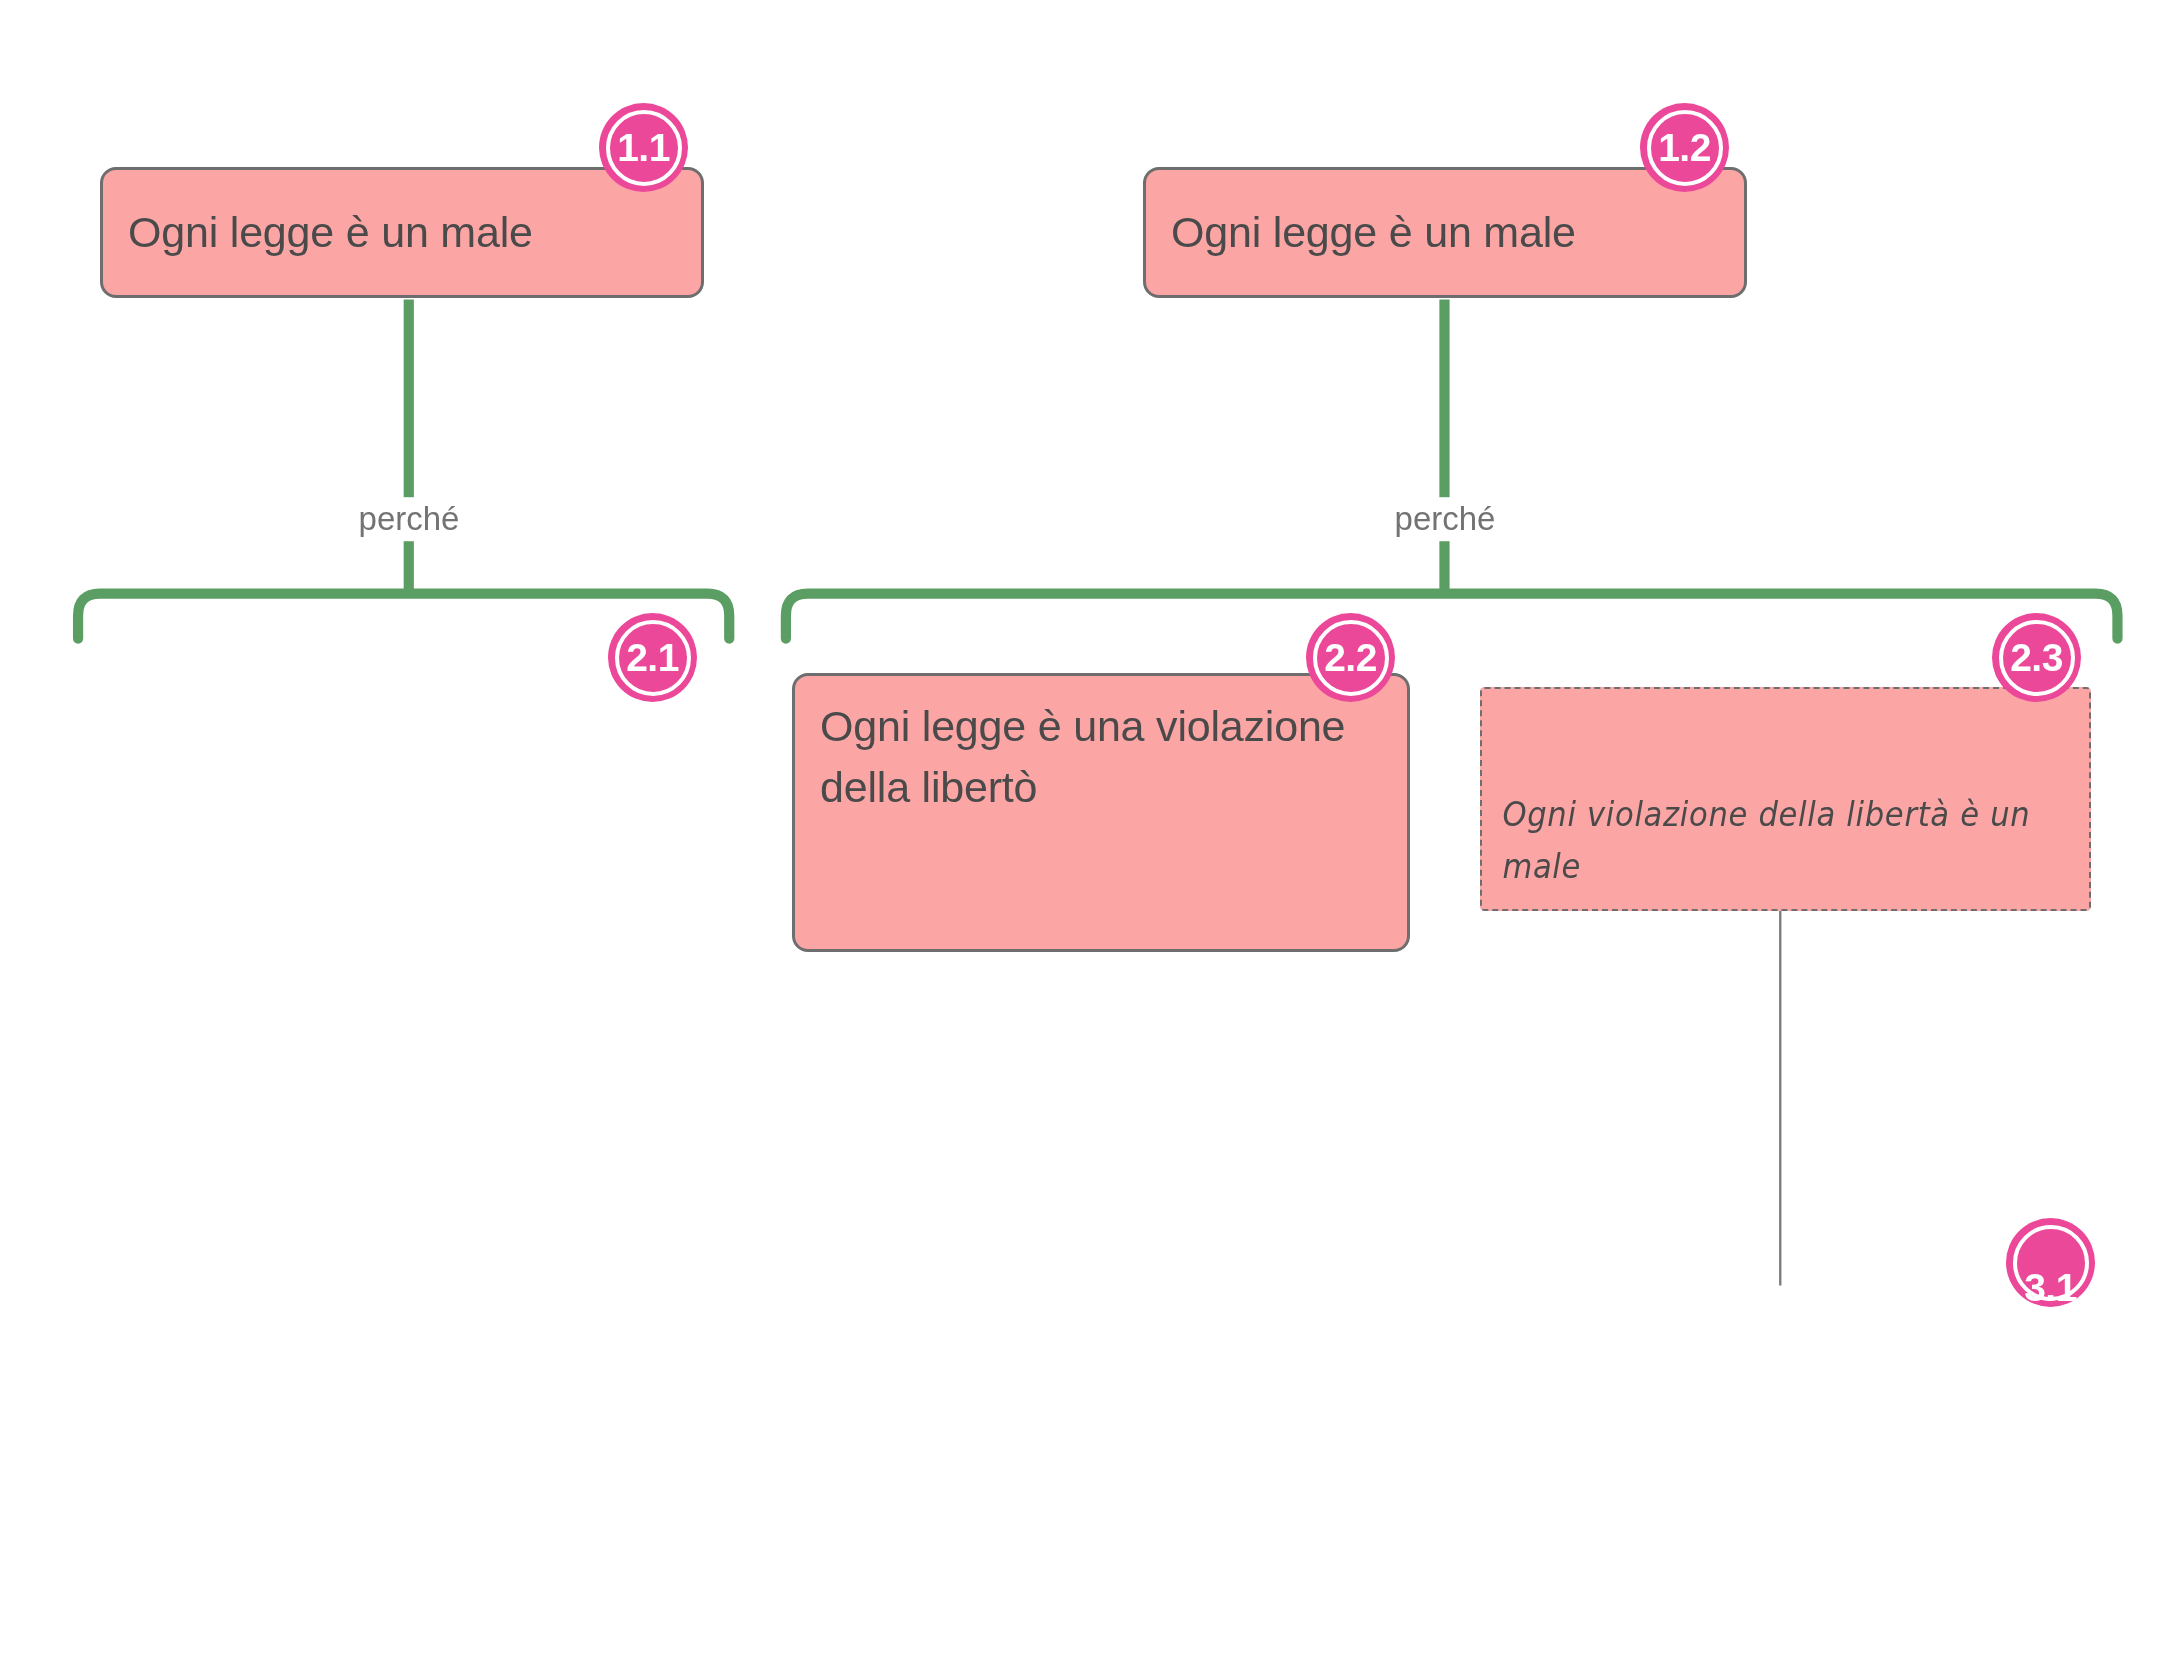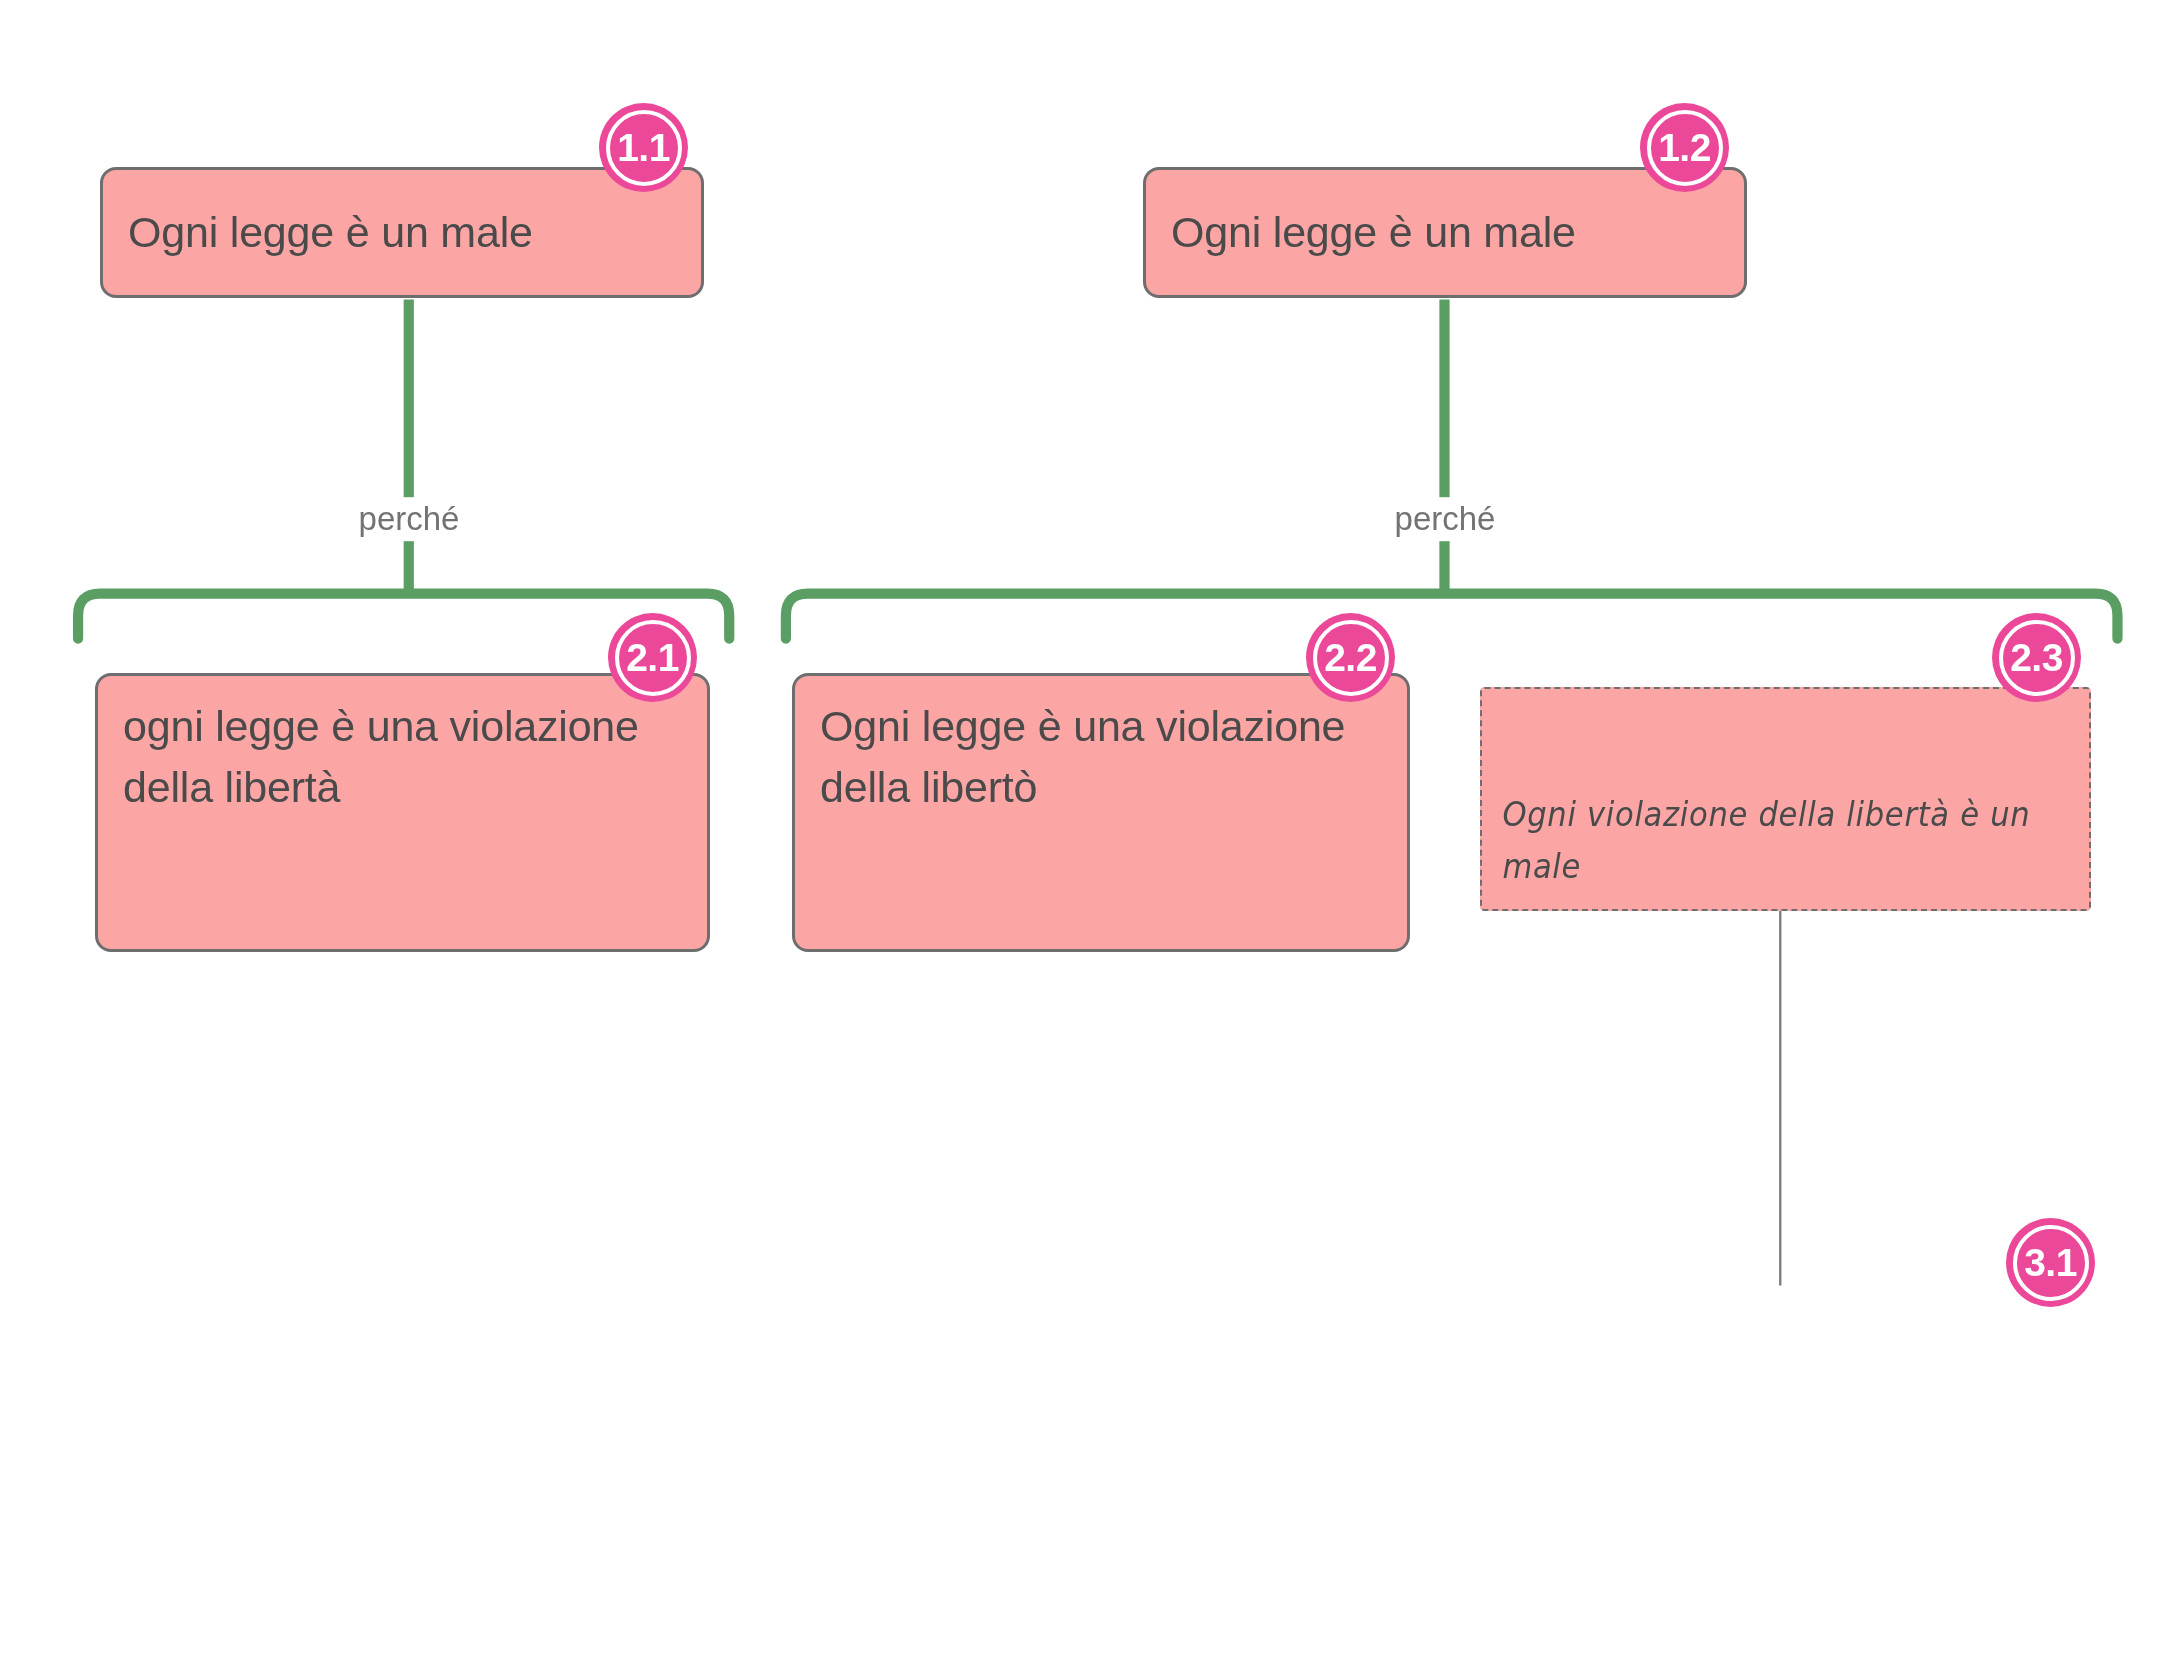--- a/index.html
+++ b/index.html
@@ -140,23 +140,20 @@
   <div class="node single" style="left:100px; top:167px; width:604px; height:131px;">
     <div class="node-text">Ogni legge è un male</div>
   </div>
   <div class="badge" style="left:599px; top:103px;">
     <span class="badge-ring"></span>
     <span class="badge-label">1.1</span>
   </div>
 
   <div class="edge-label" style="left:409px; top:519px;">perché</div>
 
-  <div class="node" style="left:95px; top:673px; width:615px; height:279px;">
-    <div class="node-text">ogni legge è una violazione della libertà</div>
-  </div>
   <div class="badge" style="left:608px; top:613px;">
     <span class="badge-ring"></span>
     <span class="badge-label">2.1</span>
   </div>
 
   <div class="node single" style="left:1143px; top:167px; width:604px; height:131px;">
     <div class="node-text">Ogni legge è un male</div>
   </div>
   <div class="badge" style="left:1640px; top:103px;">
     <span class="badge-ring"></span>
@@ -174,19 +171,19 @@
   </div>
 
   <div class="node implicit" style="left:1480px; top:687px; width:611px; height:224px;">
     <div class="node-text">Ogni violazione della libertà è un male</div>
   </div>
   <div class="badge" style="left:1992px; top:613px;">
     <span class="badge-ring"></span>
     <span class="badge-label">2.3</span>
   </div>
 
-  <div class="badge" style="left:2006px; top:1218px;">
+  <div class="badge" style="left:2006px; top:1218px;align-items:flex-end;">
     <span class="badge-ring"></span>
     <span class="badge-label">3.1</span>
   </div>
 
 </div>
 
 
 </body></html>

